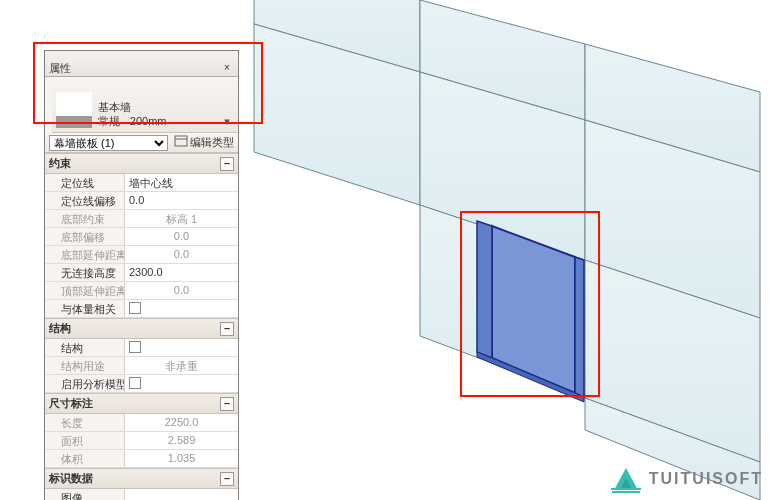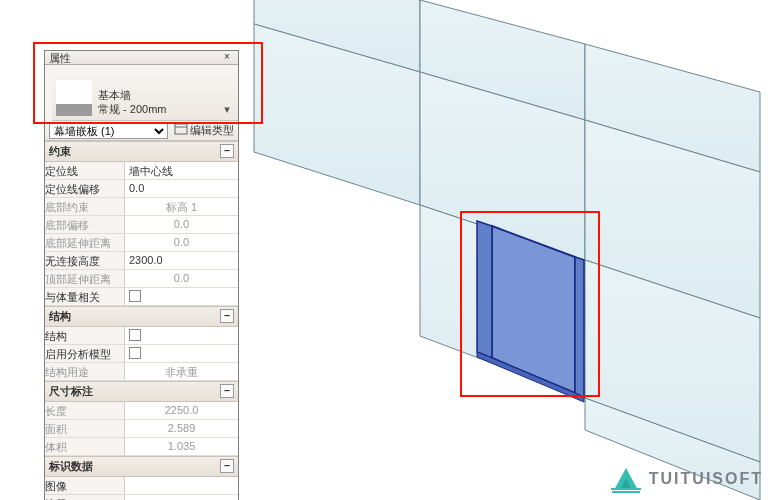--- a/index.html
+++ b/index.html
@@ -8,41 +8,41 @@
 
   
   .viewport { position: absolute; inset: 0; background: #ffffff; }
   .viewport svg { position: absolute; inset: 0; }
 
   
   .annot { position: absolute; border: 2px solid #f10; background: transparent; pointer-events: none; }
 
   
   .panel { position: absolute; left: 44px; top: 50px; width: 195px; background: #f6f3f0; border: 1px solid #808080; }
-  .panel-titlebar { display: flex; align-items: flex-start; justify-content: space-between; height: 14px; padding: 0 4px; background: linear-gradient(#f5f1ed,#e9e4de); border-bottom: 1px solid #aaa; }
+  .panel-titlebar { display: flex; align-items: flex-end; justify-content: space-between; height: 26px; padding: 0 4px; background: linear-gradient(#f5f1ed,#e9e4de); border-bottom: 1px solid #aaa; }
   .panel-titlebar .title { font-size: 11px; color: #333; }
   .panel-titlebar .close { width: 14px; height: 14px; font-size: 10px; line-height: 12px; text-align: center; color: #333; cursor: pointer; }
 
   .type-sel { display: flex; align-items: flex-end; height: 56px; padding: 4px 4px; border-bottom: 1px solid #c8c4bf; background: linear-gradient(#f8f5f2,#ece7e1); margin-left: 7px; }
   .type-swatch { width: 36px; height: 36px; margin-right: 6px; background: #fff; display: flex; flex-direction: column; justify-content: flex-end; }
   .type-swatch .half { height: 12px; background: #9a9a9a; }
   .type-text { flex: 1; font-size: 11px; color: #333; line-height: 14px; }
   .type-drop { width: 14px; text-align: center; color: #555; cursor: pointer; }
 
   .instance-row { display: flex; align-items: center; height: 20px; padding: 0 4px; border-bottom: 1px solid #c8c4bf; background: linear-gradient(#f8f5f2,#ece7e1); }
   .instance-row select { flex: 1; height: 16px; font-size: 11px; border: 1px solid #999; background: #fff; }
   .instance-row .edit-type { margin-left: 6px; font-size: 11px; color: #333; display: flex; align-items: flex-start; cursor: pointer; }
   .edit-type svg { margin-right: 2px; }
 
   .props { max-height: 380px; overflow-y: scroll; background: #fff; }
-  .group-head { display: flex; align-items: flex-start; justify-content: space-between; padding: 2px 4px; background: linear-gradient(#f2ede7,#e6e0d8); border-top: 1px solid #c7c2bb; border-bottom: 1px solid #c7c2bb; font-weight: bold; color: #333; gap: 24px; }
+  .group-head { display: flex; align-items: center; justify-content: space-between; padding: 2px 4px; background: linear-gradient(#f2ede7,#e6e0d8); border-top: 1px solid #c7c2bb; border-bottom: 1px solid #c7c2bb; font-weight: bold; color: #333; gap: 24px; }
   .exp { width: 14px; height: 14px; border: 1px solid #999; text-align: center; line-height: 10px; font-size: 11px; cursor: pointer; background: #fafafa; }
 
   .prop-row { display: flex; align-items: stretch; height: 18px; border-bottom: 1px solid #e0dcd6; }
-  .prop-row .lbl { width: 80px; padding: 2px 0; background: #f6f3f0; border-right: 1px solid #d4cfc8; color: #333; white-space: nowrap; overflow: hidden; }
+  .prop-row .lbl { width: 80px; padding: 2px 16px; background: #f6f3f0; border-right: 1px solid #d4cfc8; color: #333; white-space: nowrap; overflow: hidden; }
   .prop-row .lbl.dim { color: #999; }
   .prop-row .val { flex: 1; padding: 2px 4px; color: #333; background: #fff; white-space: nowrap; overflow: hidden; }
   .prop-row .val.dim { color: #999; text-align: center; }
   .chk { width: 12px; height: 12px; border: 1px solid #888; display: inline-block; }
 
   
   .props::-webkit-scrollbar { width: 16px; }
   .props::-webkit-scrollbar-track { background: #efece8; border-left: 1px solid #cfcac3; }
   .props::-webkit-scrollbar-thumb { background: #cfcac3; border: 1px solid #b8b2aa; }
 
@@ -163,26 +163,26 @@
 
       <div class="group-head">
         <span>结构</span>
         <span class="exp">–</span>
       </div>
       <div class="prop-row">
           <div class="lbl">结构</div>
           <div class="val"><span class="chk"></span></div>
         </div>
       <div class="prop-row">
+          <div class="lbl dim">结构用途</div>
+          <div class="val dim">非承重</div>
+        </div>
+      <div class="prop-row">
           <div class="lbl">启用分析模型</div>
           <div class="val"><span class="chk"></span></div>
-        </div>
-      <div class="prop-row">
-          <div class="lbl dim">结构用途</div>
-          <div class="val dim">非承重</div>
         </div>
 
       <div class="group-head">
         <span>尺寸标注</span>
         <span class="exp">–</span>
       </div>
       <div class="prop-row">
           <div class="lbl dim">长度</div>
           <div class="val dim">2250.0</div>
         </div>

